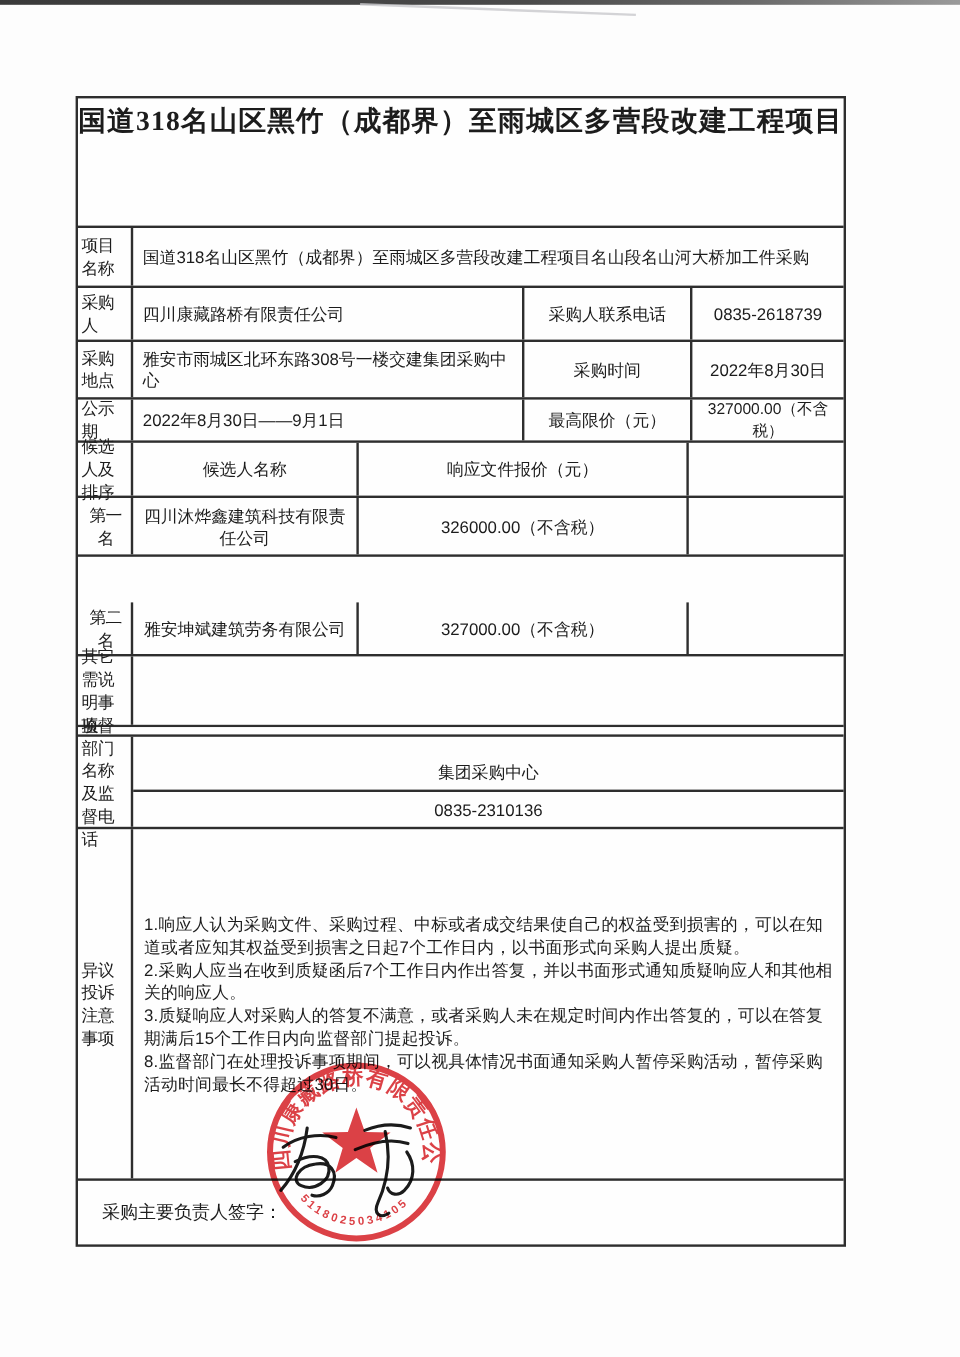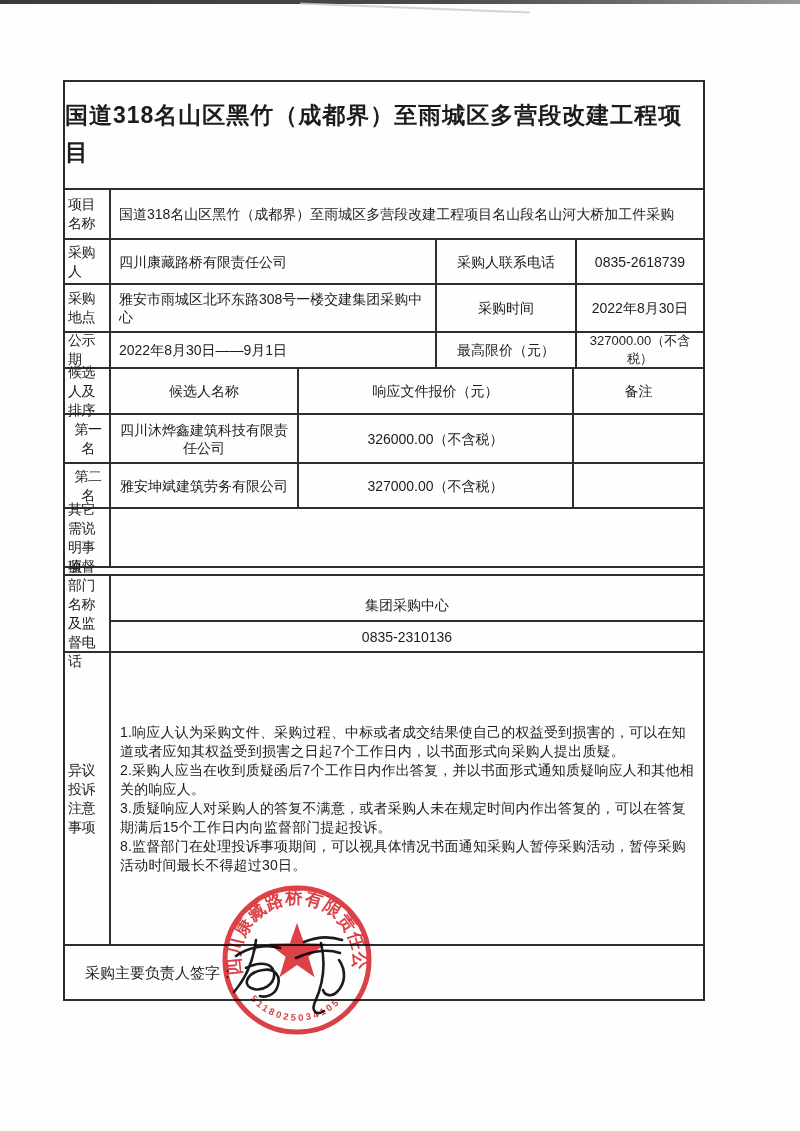--- a/index.html
+++ b/index.html
@@ -19,39 +19,39 @@
     border:2px solid #2e2e2e;background:#fefefe;box-sizing:border-box;
   }
   .row{display:flex;box-sizing:border-box;border-bottom:2px solid #2e2e2e;}
   .row.last{border-bottom:none;}
   .cell{box-sizing:border-box;border-right:2px solid #2e2e2e;
     display:flex;align-items:center;font-size:14px;line-height:18px;}
   .cell.no-r{border-right:none;}
   .cell.center{justify-content:center;text-align:center;}
   .cell.left{justify-content:flex-start;text-align:left;padding-left:8px;padding-right:4px;}
 
-  .title-row{height:108px;display:block;padding-top:15px;box-sizing:border-box;}
+  .title-row{height:108px;display:block;text-align:center;padding-top:0;box-sizing:border-box;font-family:Liberation Serif, serif;}
   .title-line{font-size:23px;font-weight:bold;line-height:37px;letter-spacing:1px;}
 
   .label-col{width:46px;padding-left:3px;padding-right:1px;letter-spacing:-0.5px;
     line-height:19px;word-break:break-all;}
   .w-val{width:326px;}
   .w-lab2{width:140px;}
   .w-val2{width:126px;}
   .w-name{width:188px;}
   .w-price{width:275px;}
   .w-remark{width:129px;}
 
   .h-project{height:50px;}
   .h-purchaser{height:45px;}
   .h-location{height:48px;}
   .h-publicity{height:36px;}
   .h-candhead{height:46px;}
   .h-cand1{height:49px;}
-  .h-cand2{height:45px;}
+  .h-cand2{height:45px;margin-top:38px;}
   .h-other{height:59px;}
   .h-sign{height:53px;}
 
   .spacer-row{height:6px;border-bottom:2px solid #2e2e2e;background:#fefefe;}
 
   .sup-section{height:77px;}
   .sup-right{flex:1;display:flex;flex-direction:column;margin-top:16px;}
   .sup-sub{box-sizing:border-box;display:flex;align-items:center;justify-content:center;
     font-size:14px;}
   .sup-sub.first{height:38px;border-bottom:2px solid #2e2e2e;}
@@ -104,21 +104,20 @@
     <div class="cell label-col">公示期</div>
     <div class="cell left w-val">2022年8月30日——9月1日</div>
     <div class="cell center w-lab2">最高限价（元）</div>
     <div class="cell center no-r w-val2" style="font-size:13px">327000.00（不含税）</div>
   </div>
 
   <div class="row h-candhead">
     <div class="cell label-col">候选人及排序</div>
     <div class="cell center w-name">候选人名称</div>
     <div class="cell center w-price">响应文件报价（元）</div>
-    <div class="cell center no-r w-remark">备注</div>
   </div>
 
   <div class="row h-cand1">
     <div class="cell label-col center" style="justify-content:center">第一名</div>
     <div class="cell center w-name" style="padding:0 3px">四川沐烨鑫建筑科技有限责任公司</div>
     <div class="cell center w-price">326000.00（不含税）</div>
     <div class="cell center no-r w-remark"></div>
   </div>
 
   <div class="row h-cand2">

